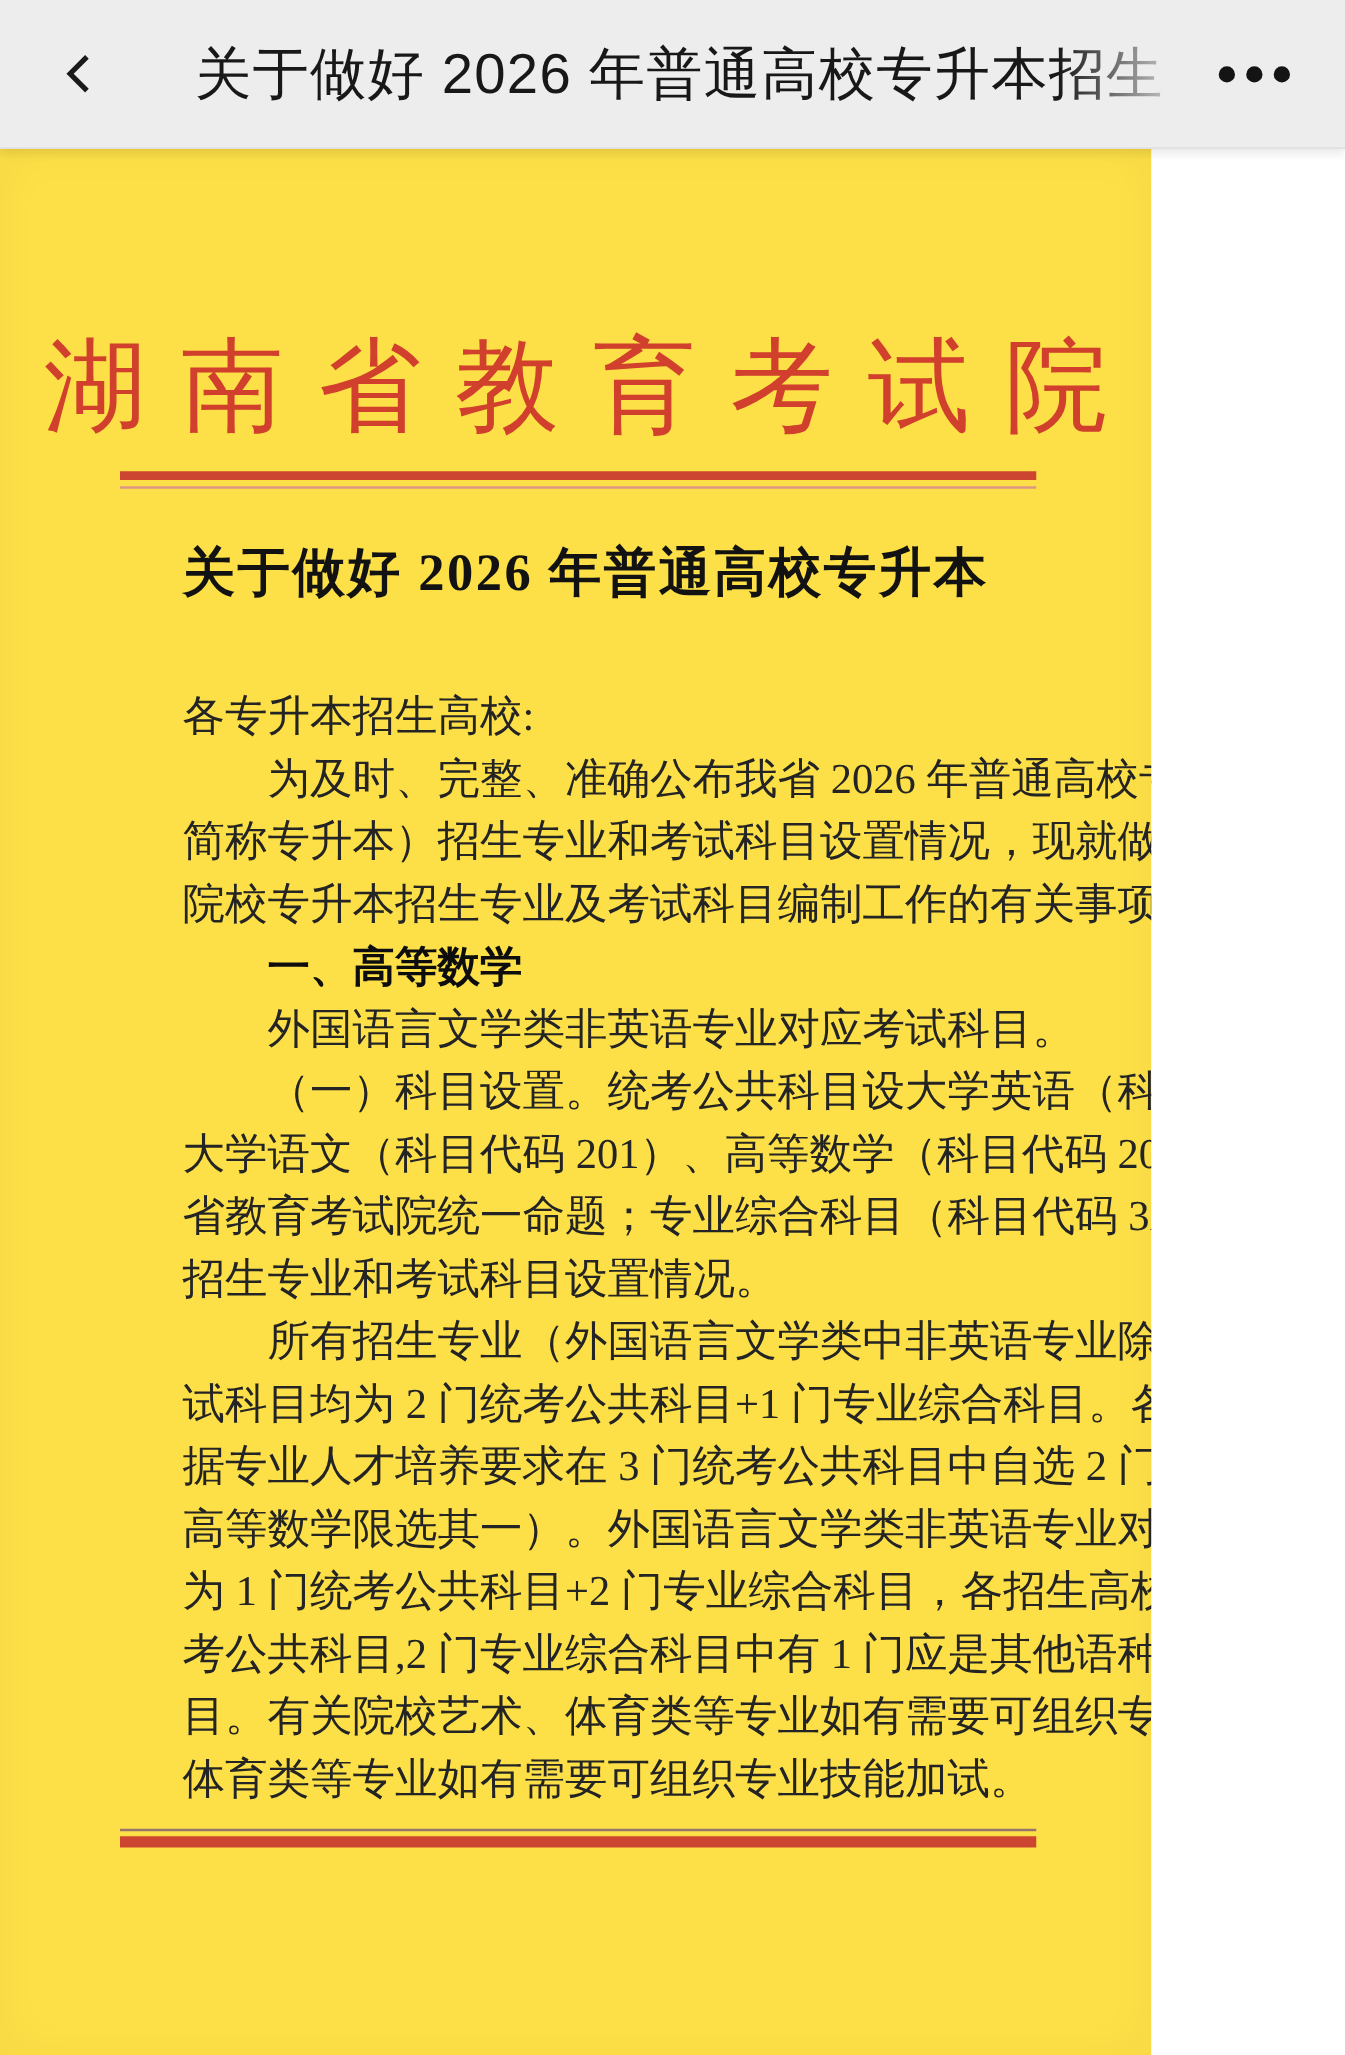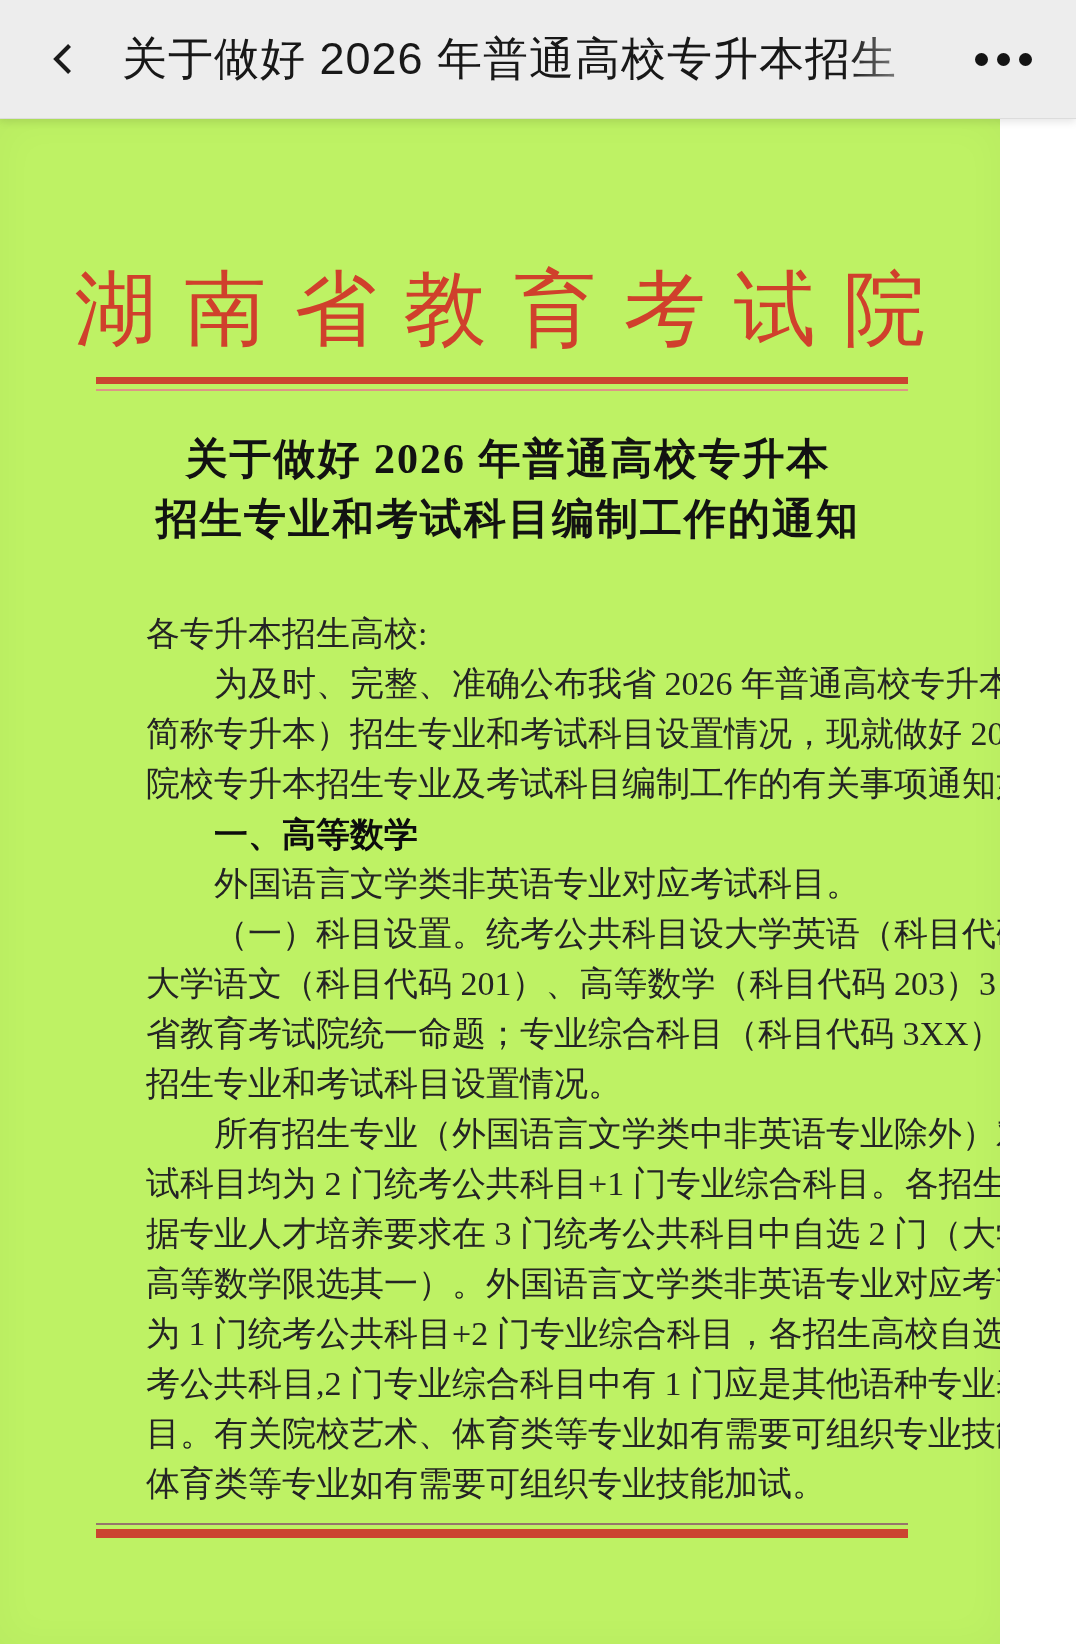--- a/index.html
+++ b/index.html
@@ -55,20 +55,21 @@
     margin-left: 34px;
     margin-right: 10px;
     font-size: 45px;
     font-weight: 500;
     color: #181818;
     white-space: nowrap;
     overflow: hidden;
     letter-spacing: 1px;
     -webkit-mask-image: linear-gradient(90deg, #000 86%, rgba(0,0,0,0) 99%);
     mask-image: linear-gradient(90deg, #000 86%, rgba(0,0,0,0) 99%);
+    text-align: center;
   }
   .more {
     background: none;
     border: none;
     padding: 0;
     margin: 0 44px 0 0;
     height: 60px;
     display: flex;
     align-items: center;
     cursor: pointer;
@@ -82,23 +83,23 @@
     display: block;
     width: 13px;
     height: 13px;
     border-radius: 50%;
     background: #141414;
   }
 
   
   .page {
     position: relative;
-    width: 1000px;
+    width: 921px;
     height: 1526px;
-    background: #bef264;
+    background: #fde047;
     box-shadow: inset 0 0 40px rgba(0,0,0,0.035);
     overflow: hidden;
   }
   .letterhead {
     margin-top: 150px;
     text-align: center;
     font-family: "Liberation Serif", "DejaVu Serif", serif;
     font-size: 82px;
     line-height: 1;
     font-weight: 500;
@@ -174,21 +175,20 @@
   </header>
 
   <main class="page">
 
     <div class="letterhead">湖南省教育考试院</div>
 
     <div class="rule rule-top"></div>
 
     <h1 class="doc-title">
       <span class="t-line">关于做好 2026 年普通高校专升本</span>
-      <span class="t-line">招生专业和考试科目编制工作的通知</span>
     </h1>
 
     <div class="body">
       <div class="line">各专升本招生高校:</div>
       <div class="line">　　为及时、完整、准确公布我省 2026 年普通高校专升本（以下</div>
       <div class="line">简称专升本）招生专业和考试科目设置情况，现就做好 2026 年各</div>
       <div class="line">院校专升本招生专业及考试科目编制工作的有关事项通知如下：</div>
       <div class="line hei">　　一、高等数学</div>
       <div class="line">　　外国语言文学类非英语专业对应考试科目。</div>
       <div class="line">　　（一）科目设置。统考公共科目设大学英语（科目代码 101）、</div>

